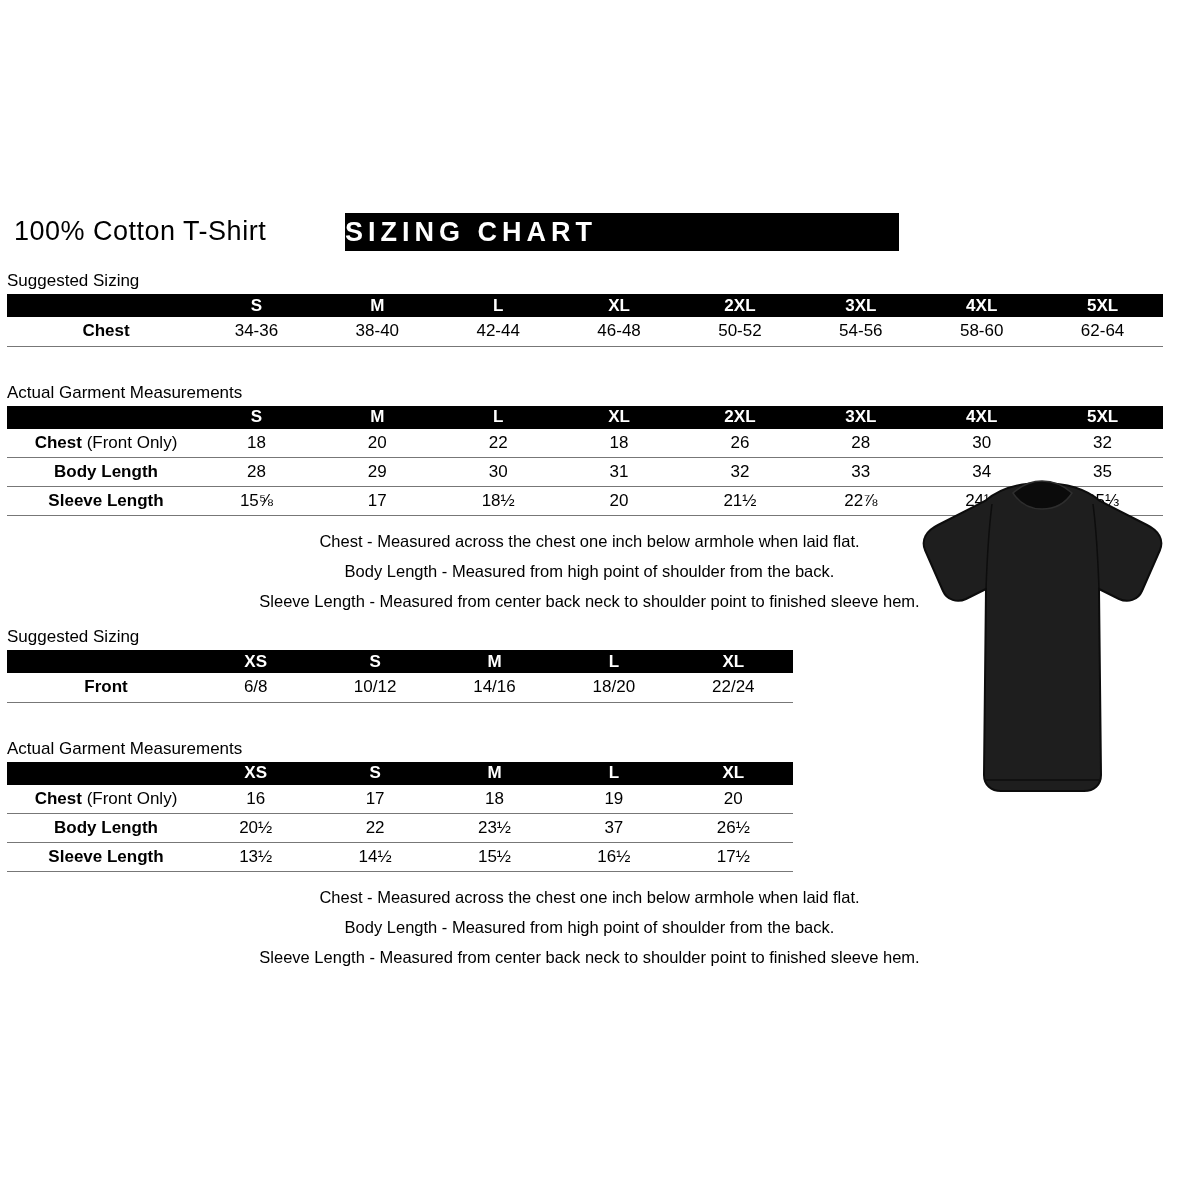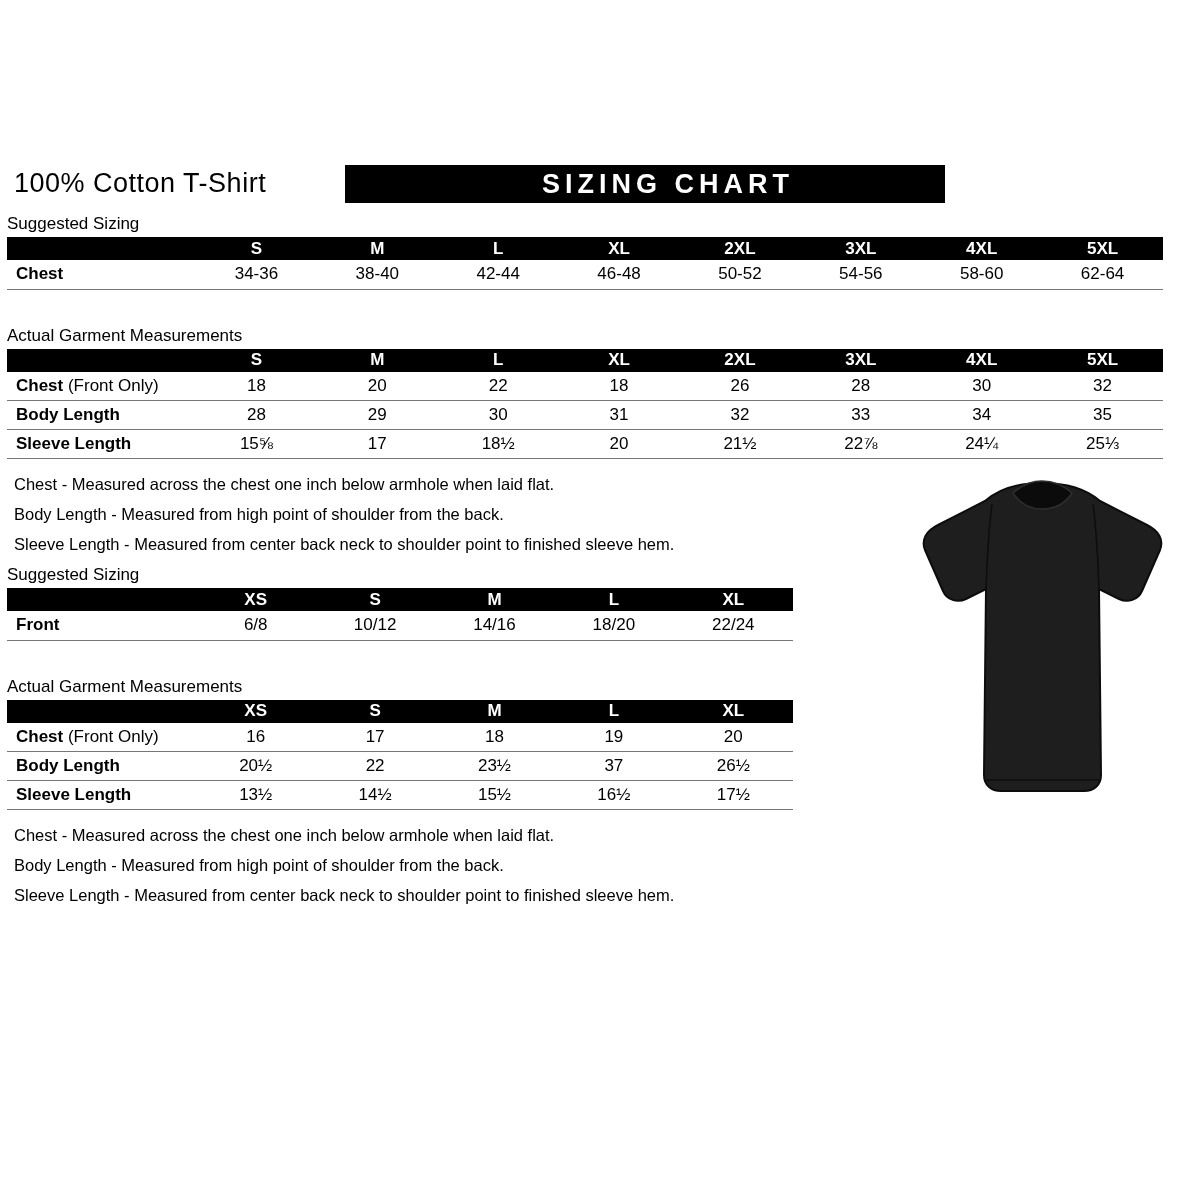--- a/index.html
+++ b/index.html
@@ -15,86 +15,85 @@
     height: 1200px;
     background: #fff;
     overflow: hidden;
   }
   .content {
     position: absolute;
     top: 165px;
     left: 7px;
     width: 1158px;
   }
-  .header-row { position: relative; height: 42px; }
+  .header-row { position: relative; height: 42px; margin-top: 48px; }
   .title {
     position: absolute;
     left: 7px;
     top: 3px;
     margin: 0;
     font-size: 27px;
     font-weight: 400;
     letter-spacing: 0.5px;
   }
   .banner {
     position: absolute;
     left: 338px;
     top: 0;
     width: 554px;
     height: 38px;
     background: #000;
     display: flex;
     align-items: center;
-    justify-content: center;
-    padding-left: 46px;
   }
   .banner span {
     color: #fff;
     font-size: 27px;
     font-weight: bold;
     letter-spacing: 5px;
   }
   .section-label {
-    margin-top: 7px;
+    margin-top: 16px;
     margin-bottom: 3px;
     font-size: 17px;
   }
   .section-label.gap { margin-top: 36px; }
   table.size-table {
     border-collapse: collapse;
     table-layout: fixed;
     font-size: 17px;
   }
   table.size-table.adult { width: 1156px; }
   table.size-table.youth { width: 786px; }
   .size-table th, .size-table td {
     padding: 0;
     text-align: center;
     overflow: hidden;
     white-space: nowrap;
   }
   .size-table th.label-col, .size-table td.label-col {
     width: 180px;
-    text-align: left;
+    text-align: center;
     padding-left: 9px;
   }
   .size-table thead tr {
     background: #000;
     color: #fff;
     height: 23px;
   }
   .size-table thead th { font-weight: bold; font-size: 17px; }
   .size-table tbody tr {
     height: 29px;
     border-bottom: 1px solid #777;
   }
   .notes { margin-top: 16px; }
   .notes p {
     margin: 0 0 11px 7px;
     font-size: 16.5px;
+    text-align: center;
   }
   .youth-title {
     margin: 22px 0 0 0;
     font-size: 25px;
     font-weight: bold;
   }
   .tshirt {
     position: absolute;
     left: 895px;
     top: 477px;

